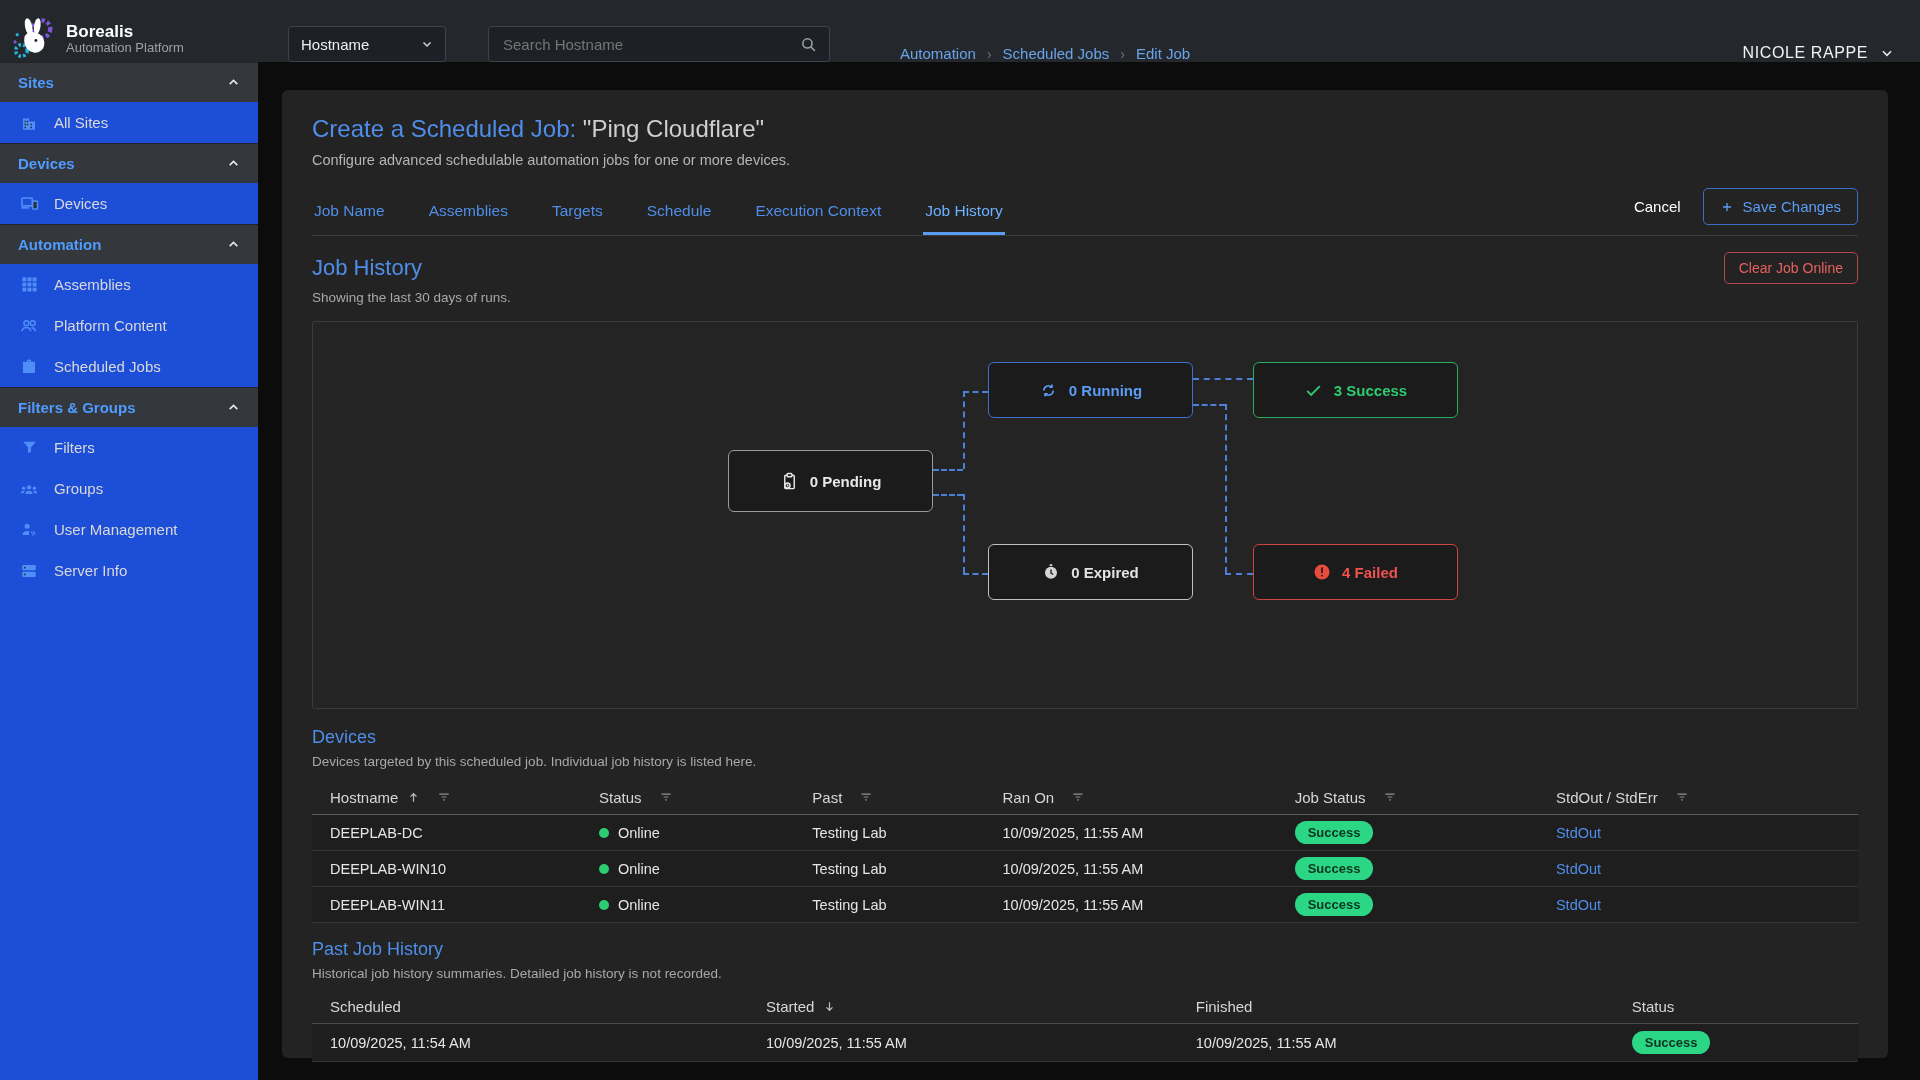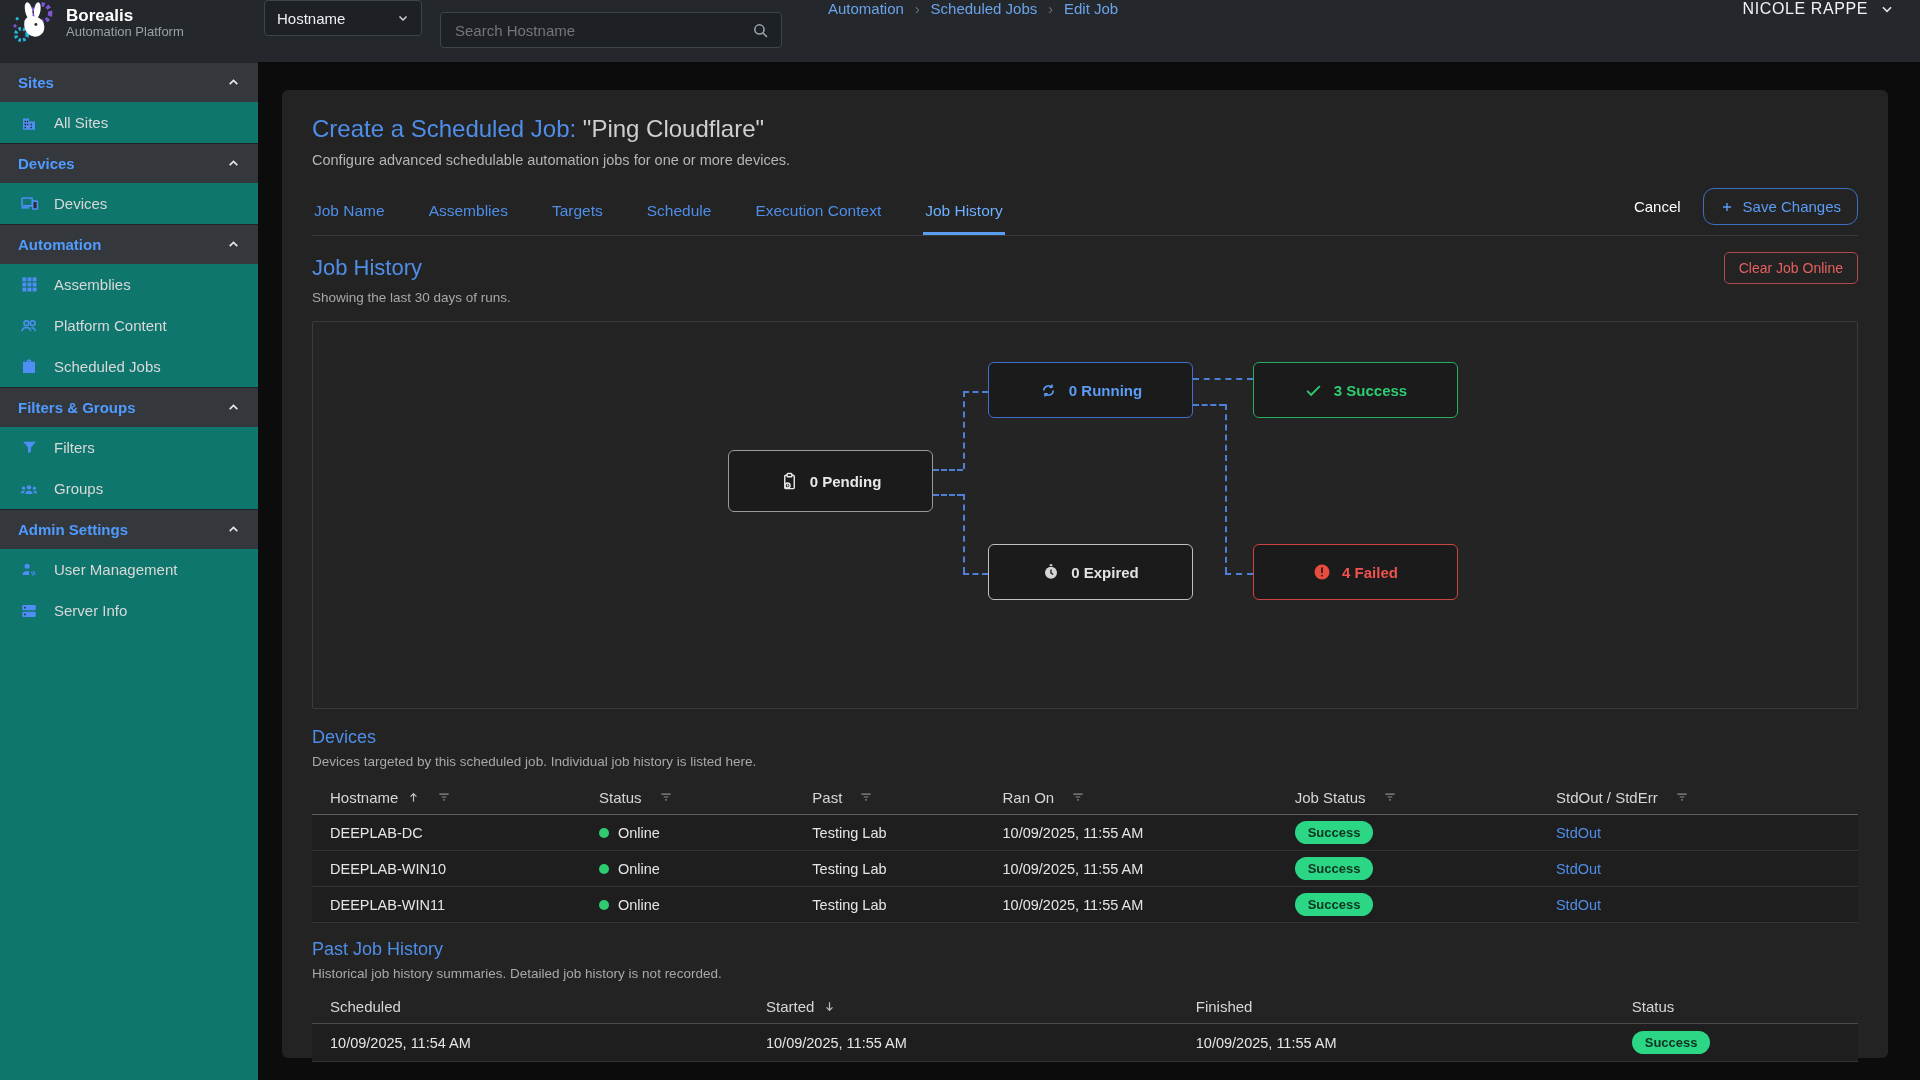--- a/index.html
+++ b/index.html
@@ -5,21 +5,21 @@
   * { box-sizing: border-box; }
   html,body { margin:0; padding:0; }
   body {
     width:1920px; height:1080px; overflow:hidden;
     background:#0c0c0c; color:#ddd;
     font-family:"Liberation Sans", sans-serif;
   }
   
   .topbar {
     position:absolute; top:0; left:0; width:1920px; height:62px;
-    background:#24282d; display:flex; align-items:flex-start; z-index:20;
+    background:#24282d; display:flex; align-items:flex-end; z-index:20;gap:24px;
   }
   .brand { width:258px; flex-shrink:0; display:flex; align-items:center; gap:10px; padding-left:10px; }
   .brand-text { display:flex; flex-direction:column; line-height:1.15; }
   .brand-name { font-size:17px; font-weight:bold; color:#ffffff; }
   .brand-tag  { font-size:13px; color:#9aa0a6; }
   .hostname-select {
     width:158px; height:36px; margin-left:6px;
     background:#1d2126; border:1px solid #3e444b; border-radius:4px;
     display:flex; align-items:center; justify-content:space-between;
     padding:0 12px; color:#eceff1; font-size:15px; cursor:pointer;
@@ -37,21 +37,21 @@
   .breadcrumb .crumb { color:#6aa3e8; text-decoration:none; cursor:pointer; }
   .breadcrumb .sep { color:#6f747b; font-size:14px; }
   .user-menu {
     margin-left:auto; margin-right:26px; display:flex; align-items:center; gap:12px;
     color:#f2f2f2; font-size:16px; letter-spacing:.6px; cursor:pointer;
   }
   .icn { display:inline-flex; align-items:center; justify-content:center; }
   
   .sidebar {
     position:absolute; top:62px; left:0; bottom:0; width:258px;
-    background:#0f766e;
+    background:#1d4ed8;
   }
   .side-header {
     height:40px; background:#34373c; border-top:1px solid #212326;
     display:flex; align-items:center; justify-content:space-between;
     padding:0 18px; color:#4f9bff; font-weight:bold; font-size:15px; cursor:pointer;
   }
   .side-item {
     height:41px; display:flex; align-items:center; gap:15px;
     padding:0 19px; color:#d9d9d9; font-size:15px; cursor:pointer;
   }
@@ -70,21 +70,21 @@
   .page-title .t-name { color:#cfcfcf; }
   .page-sub { margin-top:8px; font-size:14.5px; color:#b5b5b5; }
   .tabs-row { margin-top:20px; display:flex; align-items:flex-end; border-bottom:1px solid #3a3a3a; }
   .tabs { display:flex; gap:40px; }
   .tab { padding:6px 2px 12px; font-size:15.5px; color:#4f8ee8; cursor:pointer; border-bottom:3px solid transparent; }
   .tab.active { color:#6db0ff; border-bottom-color:#5a9cf0; }
   .tab-actions { margin-left:auto; display:flex; align-items:center; gap:22px; padding-bottom:10px; }
   .cancel-link { color:#ffffff; font-size:15px; cursor:pointer; }
   .save-btn {
     display:flex; align-items:center; gap:9px; cursor:pointer;
-    border:1px solid #3b6fc4; border-radius:11px; padding:9px 16px;
+    border:1px solid #3b6fc4; border-radius:5px; padding:9px 16px;
     color:#5b9cf5; font-size:15px; background:transparent;
   }
   .section-row { margin-top:16px; display:flex; align-items:center; justify-content:space-between; }
   .section-heading { font-size:22px; color:#4f8ee8; }
   .clear-btn {
     border:1px solid #b14a4a; border-radius:5px; padding:7px 14px;
     color:#e86060; font-size:14px; background:transparent; cursor:pointer;
   }
   .section-sub { margin-top:6px; font-size:13.5px; color:#a8a8a8; }
   
@@ -302,28 +302,20 @@
         <circle cx="12" cy="10" r="2.6"></circle>
           <circle cx="5.5" cy="11" r="2"></circle>
           <circle cx="18.5" cy="11" r="2"></circle>
         <path d="M7.5 18c.4-2.6 2-4 4.5-4s4.1 1.4 4.5 4h-9z"></path>
         <path d="M2 17c.3-2 1.5-3 3.5-3 .7 0 1.3.1 1.8.4-1 .8-1.6 1.7-1.9 2.6H2zM22 17c-.3-2-1.5-3-3.5-3-.7 0-1.3.1-1.8.4 1 .8 1.6 1.7 1.9 2.6H22z"></path>
       </svg>
     </span>
     <span>Groups</span>
   </div>
 
-  <div class="side-header">
-    <span>Admin Settings</span>
-    <span class="icn">
-      <svg width="13" height="13" viewBox="0 0 24 24" fill="none" stroke="#e8e8e8" stroke-width="3">
-          <path d="M5 15l7-7 7 7"></path>
-        </svg>
-    </span>
-  </div>
   <div class="side-item">
     <span class="icn">
       <svg width="19" height="19" viewBox="0 0 24 24" fill="currentColor">
         <circle cx="9" cy="8" r="3.2"></circle>
         <path d="M3 19c.5-3.4 2.7-5 6-5 1.2 0 2.3.2 3.2.7-.8 1.2-1 2.8-.5 4.3H3z"></path>
         <circle cx="16.8" cy="16.8" r="2.2" fill="none" stroke="currentColor" stroke-width="1.6" stroke-dasharray="1.8 1.4"></circle>
         <circle cx="16.8" cy="16.8" r="0.9"></circle>
       </svg>
     </span>
     <span>User Management</span>

